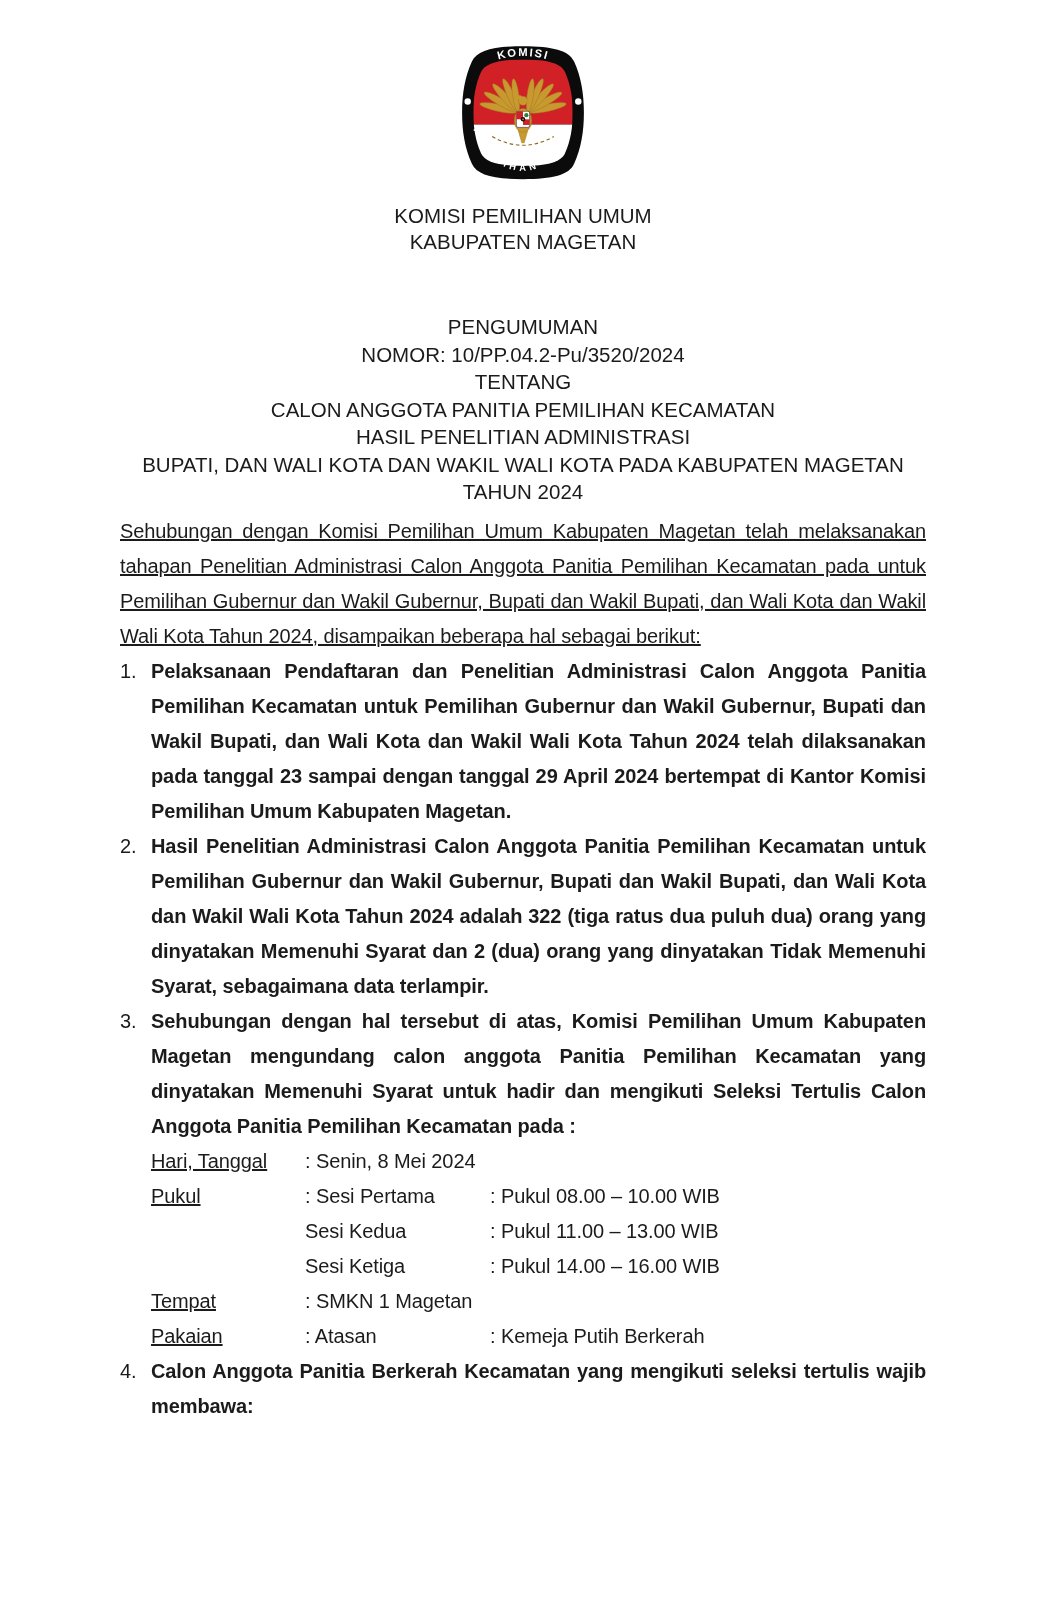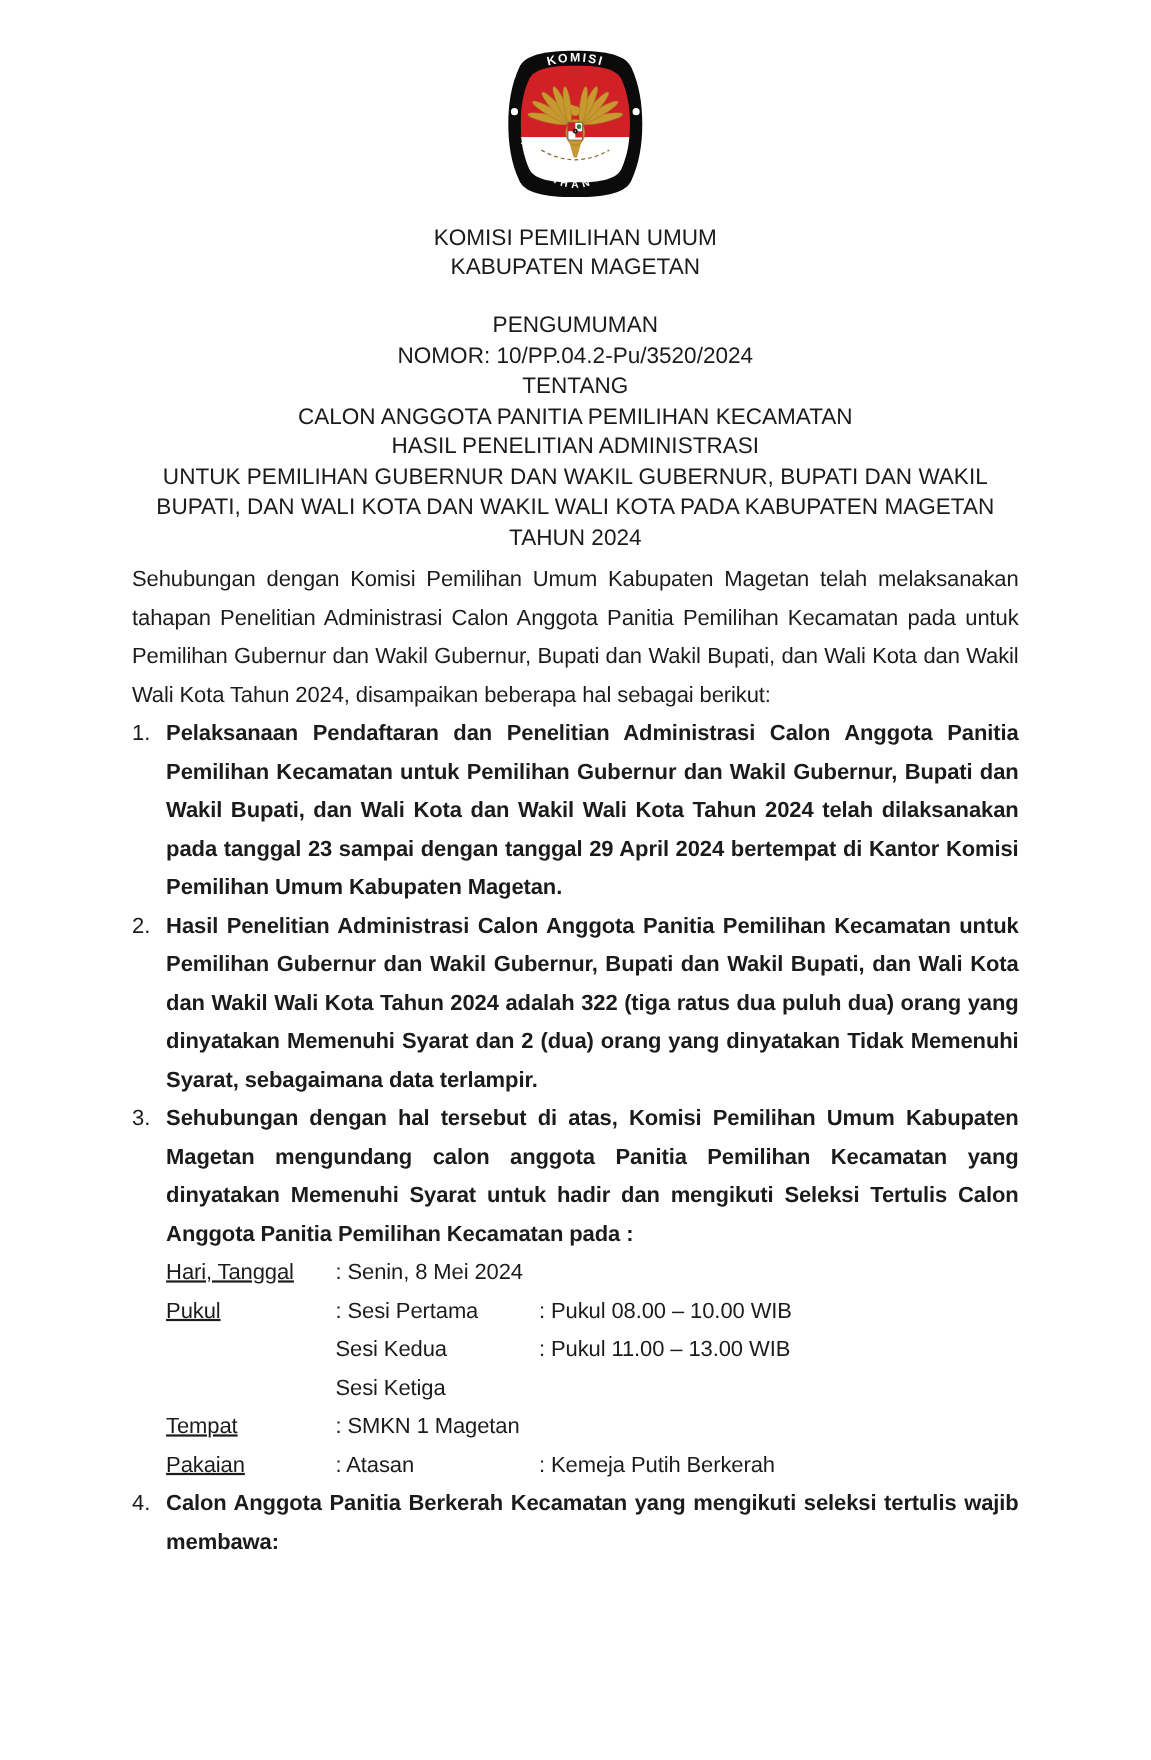--- a/index.html
+++ b/index.html
@@ -19,32 +19,32 @@
   .logo-wrap { padding-top: 42px; text-align: center; }
   .kpu-logo { width: 140px; height: 140px; display: inline-block; }
   .org {
     margin-top: 10px;
     text-align: center;
     font-size: 20.5px;
     line-height: 26px;
     letter-spacing: 0;
   }
   .title-block {
-    margin-top: 26px;
+    margin-top: 58px;
     text-align: center;
     font-size: 20.5px;
     line-height: 27.5px;
     letter-spacing: 0;
   }
   .content {
     margin-left: 120px;
     width: 806px;
     margin-top: 8px;
   }
-  .intro { text-align: justify; }
+  .intro { text-align: justify; text-decoration: underline; }
   .item { display: flex; }
   .item .num { flex: none; width: 31px; }
   .item .itext { flex: 1; text-align: justify; font-weight: bold; }
   .schedule { margin-left: 31px; }
   .sched-row { display: flex; }
   .sched-row .c1 { flex: none; width: 154px; text-decoration: underline; }
   .sched-row .c2 { flex: none; width: 185px; }
   .sched-row .c3 { flex: 1; }
 </style>
 </head>
@@ -125,21 +125,20 @@
     <div>KOMISI PEMILIHAN UMUM</div>
     <div>KABUPATEN MAGETAN</div>
   </div>
 
   <div class="title-block">
     <div>PENGUMUMAN</div>
     <div>NOMOR: 10/PP.04.2-Pu/3520/2024</div>
     <div>TENTANG</div>
     <div>CALON ANGGOTA PANITIA PEMILIHAN KECAMATAN</div>
     <div>HASIL PENELITIAN ADMINISTRASI</div>
-    <div>UNTUK PEMILIHAN GUBERNUR DAN WAKIL GUBERNUR, BUPATI DAN WAKIL</div>
     <div>BUPATI, DAN WALI KOTA DAN WAKIL WALI KOTA PADA KABUPATEN MAGETAN</div>
     <div>TAHUN 2024</div>
   </div>
 
   <div class="content">
 
     <div class="intro">Sehubungan dengan Komisi Pemilihan Umum Kabupaten Magetan telah melaksanakan tahapan Penelitian Administrasi Calon Anggota Panitia Pemilihan Kecamatan pada untuk Pemilihan Gubernur dan Wakil Gubernur, Bupati dan Wakil Bupati, dan Wali Kota dan Wakil Wali Kota Tahun 2024, disampaikan beberapa hal sebagai berikut:</div>
 
     <div class="item">
       <span class="num">1.</span>
@@ -168,20 +167,21 @@
         <span class="c3">: Pukul 08.00 – 10.00 WIB</span>
       </div>
       <div class="sched-row">
         <span class="c1"></span>
         <span class="c2">Sesi Kedua</span>
         <span class="c3">: Pukul 11.00 – 13.00 WIB</span>
       </div>
       <div class="sched-row">
         <span class="c1"></span>
         <span class="c2">Sesi Ketiga</span>
+        <span class="c3">: Pukul 14.00 – 16.00 WIB</span>
       </div>
       <div class="sched-row">
         <span class="c1">Tempat</span>
         <span class="c2">: SMKN 1 Magetan</span>
         <span class="c3"></span>
       </div>
       <div class="sched-row">
         <span class="c1">Pakaian</span>
         <span class="c2">: Atasan</span>
         <span class="c3">: Kemeja Putih Berkerah</span>

